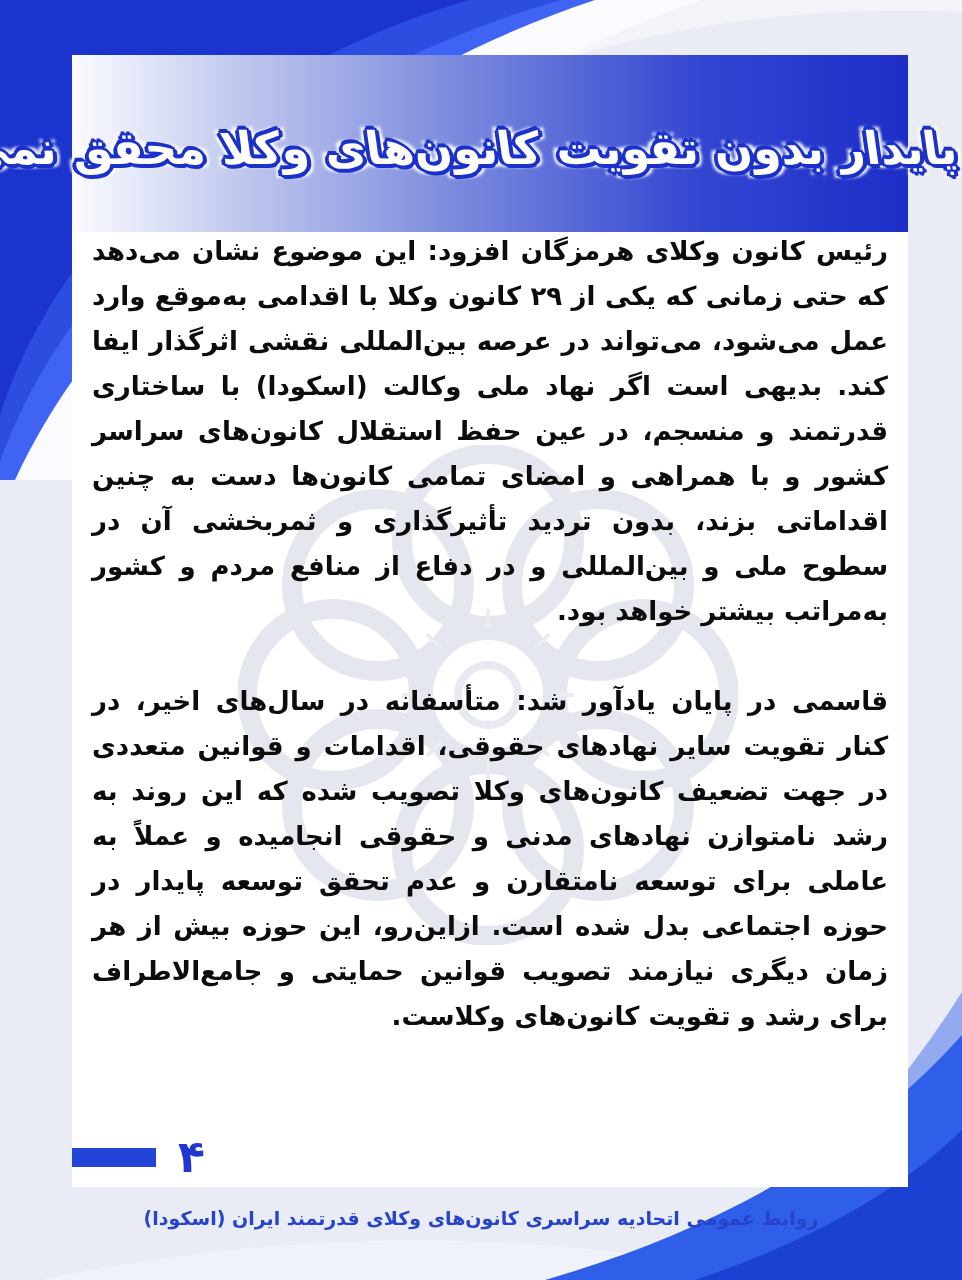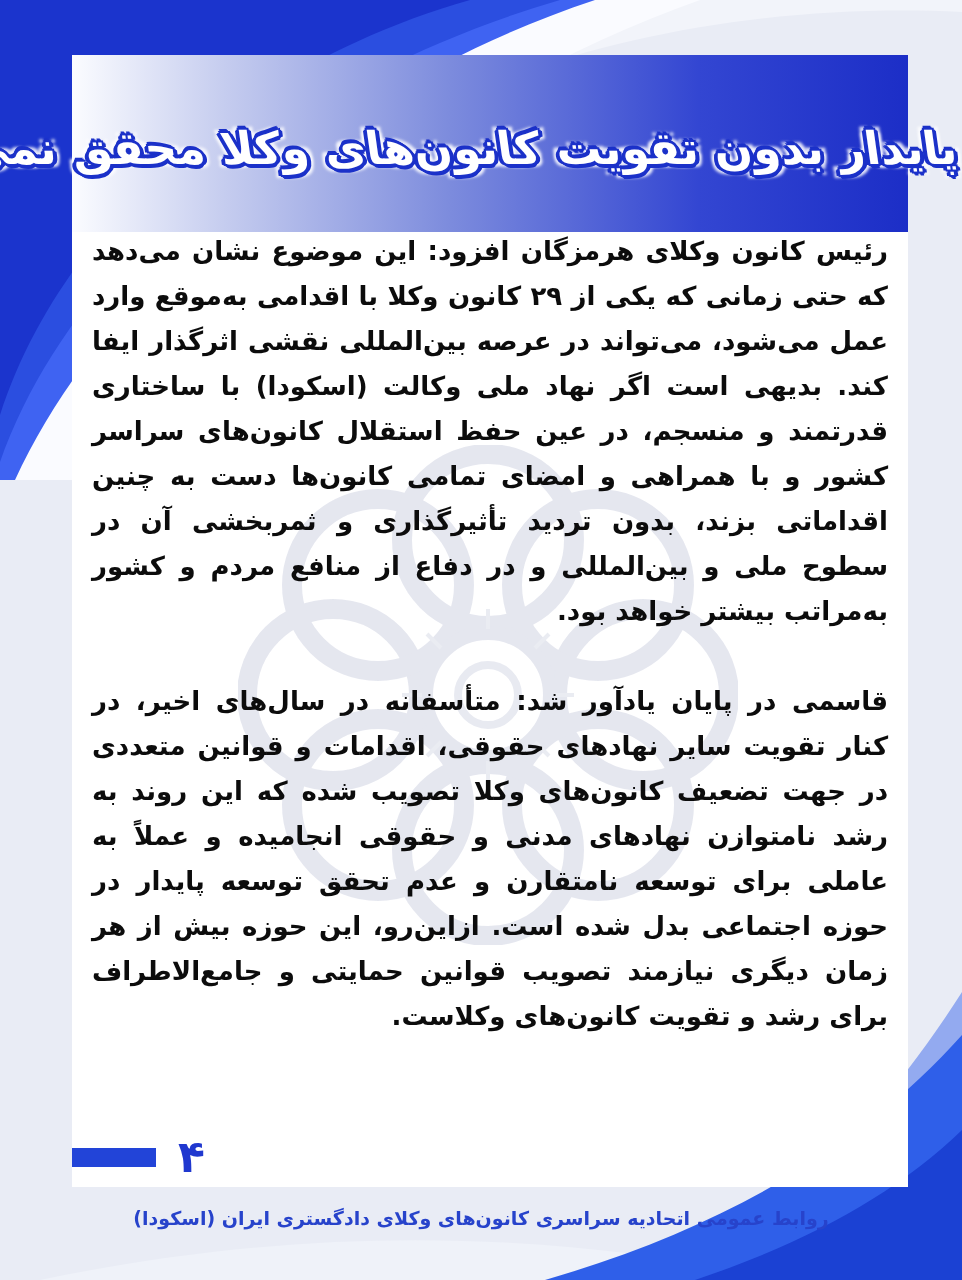--- a/index.html
+++ b/index.html
@@ -115,13 +115,13 @@
     <p>قاسمی در پایان یادآور شد: متأسفانه در سال‌های اخیر، در کنار تقویت سایر نهادهای حقوقی، اقدامات و قوانین متعددی در جهت تضعیف کانون‌های وکلا تصویب شده که این روند به رشد نامتوازن نهادهای مدنی و حقوقی انجامیده و عملاً به عاملی برای توسعه نامتقارن و عدم تحقق توسعه پایدار در حوزه اجتماعی بدل شده است. ازاین‌رو، این حوزه بیش از هر زمان دیگری نیازمند تصویب قوانین حمایتی و جامع‌الاطراف برای رشد و تقویت کانون‌های وکلاست.</p>
   </div>
 
   <div class="pagenum-row">
     <div class="pagenum-bar"></div>
     <div class="pagenum">۴</div>
   </div>
 
 </div>
 
-<div class="footer">روابط عمومی اتحادیه سراسری کانون‌های وکلای دادگستری ایران (اسکودا)</div>
+<div class="footer">روابط عمومی اتحادیه سراسری کانون‌های وکلای قدرتمند ایران (اسکودا)</div>
 
 </body></html>

